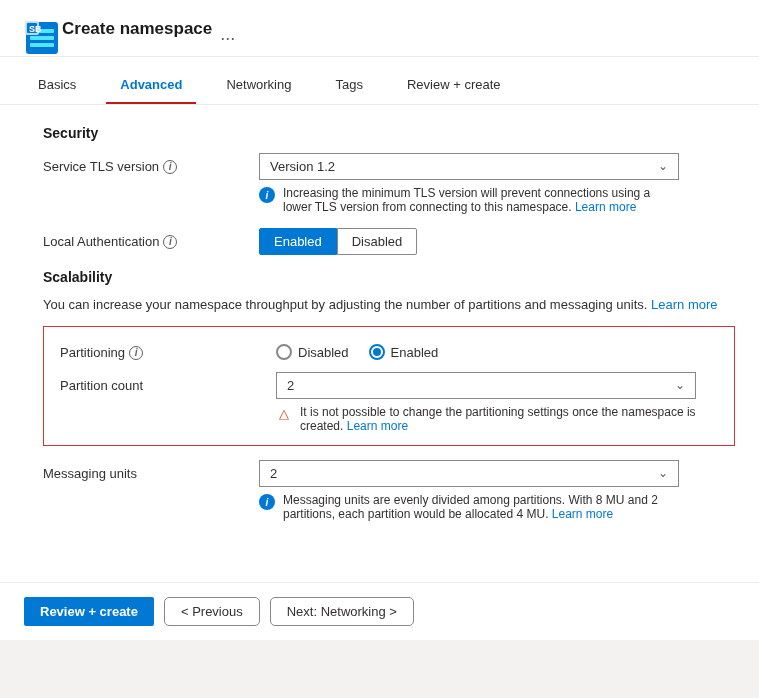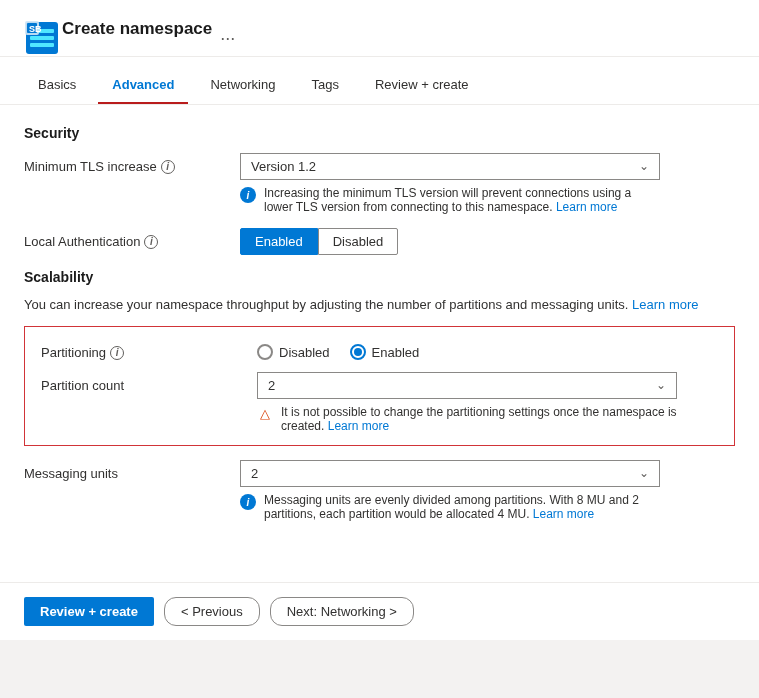--- a/index.html
+++ b/index.html
@@ -50,21 +50,21 @@
       font-size: 18px;
       color: #605e5c;
       margin-left: 6px;
       margin-top: 6px;
       cursor: pointer;
     }
 
     
     .tabs {
       display: flex;
-      gap: 8px;
+      gap: 16px;
       padding: 0 24px;
       border-bottom: 1px solid #edebe9;
       margin-top: 10px;
     }
     .tab {
       padding: 10px 14px;
       font-size: 13px;
       color: #323130;
       cursor: pointer;
       border-bottom: 2px solid transparent;
@@ -75,20 +75,21 @@
       font-weight: 600;
       color: #0078d4;
       border-bottom: 2px solid #b91c1c;
     }
 
     
     .content {
       padding: 20px 24px;
       overflow-y: auto;
       height: calc(640px - 120px);
+      margin-left: 19px;
     }
 
     .section-title {
       font-size: 14px;
       font-weight: 600;
       color: #1b1b1b;
       margin-bottom: 12px;
     }
 
     .field-row {
@@ -294,21 +295,21 @@
       cursor: pointer;
       border-radius: 2px;
     }
     .btn-secondary {
       background: #fff;
       color: #323130;
       border: 1px solid #8a8886;
       padding: 6px 16px;
       font-size: 13px;
       cursor: pointer;
-      border-radius: 12px;
+      border-radius: 5px;
     }
 
     .page-wrapper {
       position: relative;
       width: 759px;
       height: 698px;
       background: #f3f2f1;
     }
   </style>
 </head>
@@ -341,21 +342,21 @@
       <span class="tab">Tags</span>
       <span class="tab">Review + create</span>
     </div>
 
     <div class="content">
 
       <div class="section-title">Security</div>
 
       <div class="field-row">
         <div class="field-label">
-          <span>Minimum TLS increase</span>
+          <span>Service TLS version</span>
           <span class="info-icon">i</span>
         </div>
         <div class="field-control">
           <div class="select-box">
             <span>Version 1.2</span>
             <span class="chevron-down">⌄</span>
           </div>
           <div class="info-box">
             <span class="info-circle">i</span>
             <span>

